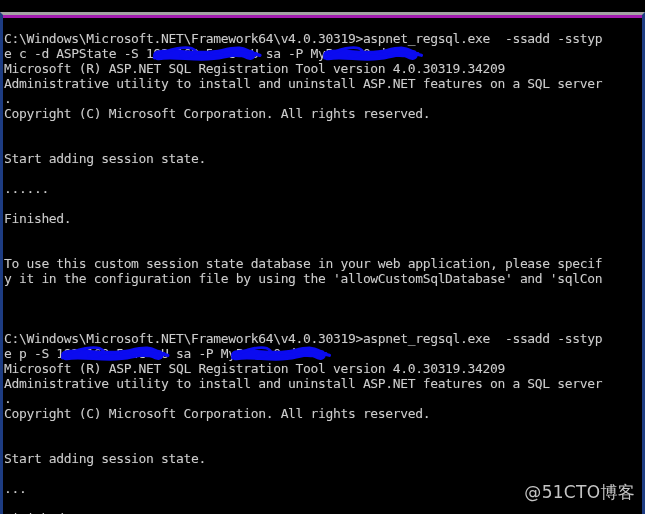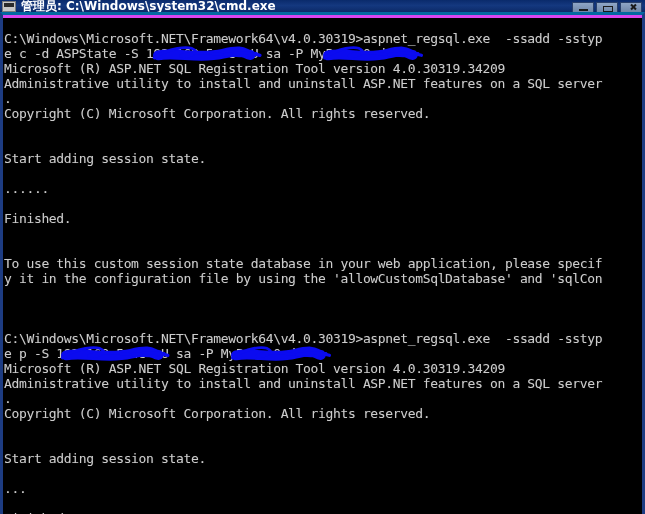--- a/index.html
+++ b/index.html
@@ -92,22 +92,22 @@
   .tb-btn.close i { left: 9px; top: 3px; width: 7px; height: 2px; transform: rotate(45deg); }
   .tb-btn.close i.b { transform: rotate(-45deg); }
 
   
   .console-frame {
     position: absolute;
     left: 0;
     top: 12px;
     width: 645px;
     height: 502px;
-    background: #d946ef;
-    border-top: 3px solid #0369a1;
+    background: #a21caf;
+    border-top: 3px solid #a3a3a3;
     border-left: 3px solid #1d3c82;
     border-right: 3px solid #1d3c82;
     box-sizing: border-box;
     overflow: hidden;
   }
 
   .console-screen {
     position: absolute;
     left: 0px;
     top: 3px;
@@ -150,36 +150,20 @@
     z-index: 6;
     white-space: nowrap;
     opacity: 0.92;
   }
 </style>
 </head>
 <body>
 
 <div id="app">
 
-  <div class="titlebar">
-    <div class="tb-icon"></div>
-    <div class="tb-title">管理员: C:\Windows\system32\cmd.exe</div>
-    <div class="tb-buttons">
-      <div class="tb-btn min">
-          <i></i>
-        </div>
-      <div class="tb-btn max">
-          <i></i>
-        </div>
-      <div class="tb-btn close">
-          <i></i>
-          <i class="b"></i>
-        </div>
-    </div>
-  </div>
 
   <div class="console-frame">
     <div class="console-screen" id="console-screen">
 
     <div class="cline" style="top: 13px;">C:\Windows\Microsoft.NET\Framework64\v4.0.30319&gt;aspnet_regsql.exe  -ssadd -sstyp</div>
         <div class="cline" style="top: 28px;">e c -d ASPState -S 192.168.5.48 -U sa -P MyPassw0rd</div>
         <div class="cline" style="top: 43px;">Microsoft (R) ASP.NET SQL Registration Tool version 4.0.30319.34209</div>
         <div class="cline" style="top: 58px;">Administrative utility to install and uninstall ASP.NET features on a SQL server</div>
         <div class="cline" style="top: 73px;">.</div>
         <div class="cline" style="top: 88px;">Copyright (C) Microsoft Corporation. All rights reserved.</div>
@@ -221,14 +205,15 @@
         <div class="redact" style="left: 232.6px; top: 328px; width: 84.92px; height: 15px;">
           <svg width="84.92" height="15" viewBox="0 0 84.92 15">
             <path d="M 0 9.3 C 16.984 6, 38.214 13.2, 59.443999999999996 7.800000000000001 S 78.1264 8.25, 84.92 9" stroke="#0b0bf0" stroke-width="9.9" stroke-linecap="round" fill="none"></path>
             <path d="M -3.3968000000000003 12 C 8.492 2.6999999999999997, 28.8728 -1.5, 33.968 4.5 C 39.0632 10.799999999999999, 10.1904 12, 25.476 8.25 C 46.706 3.3, 72.182 14.25, 90.01520000000001 7.5" stroke="#0b0bf0" stroke-width="3" stroke-linecap="round" fill="none"></path>
             <path d="M 61.1424 8.7 Q 80.67399999999999 5.25, 93.412 9.3" stroke="#0b0bf0" stroke-width="3.3" stroke-linecap="round" fill="none"></path>
           </svg>
         </div>
       </div>
   </div>
 
+  <div class="watermark">@51CTO博客</div>
 
 </div>
 
 </body></html>

